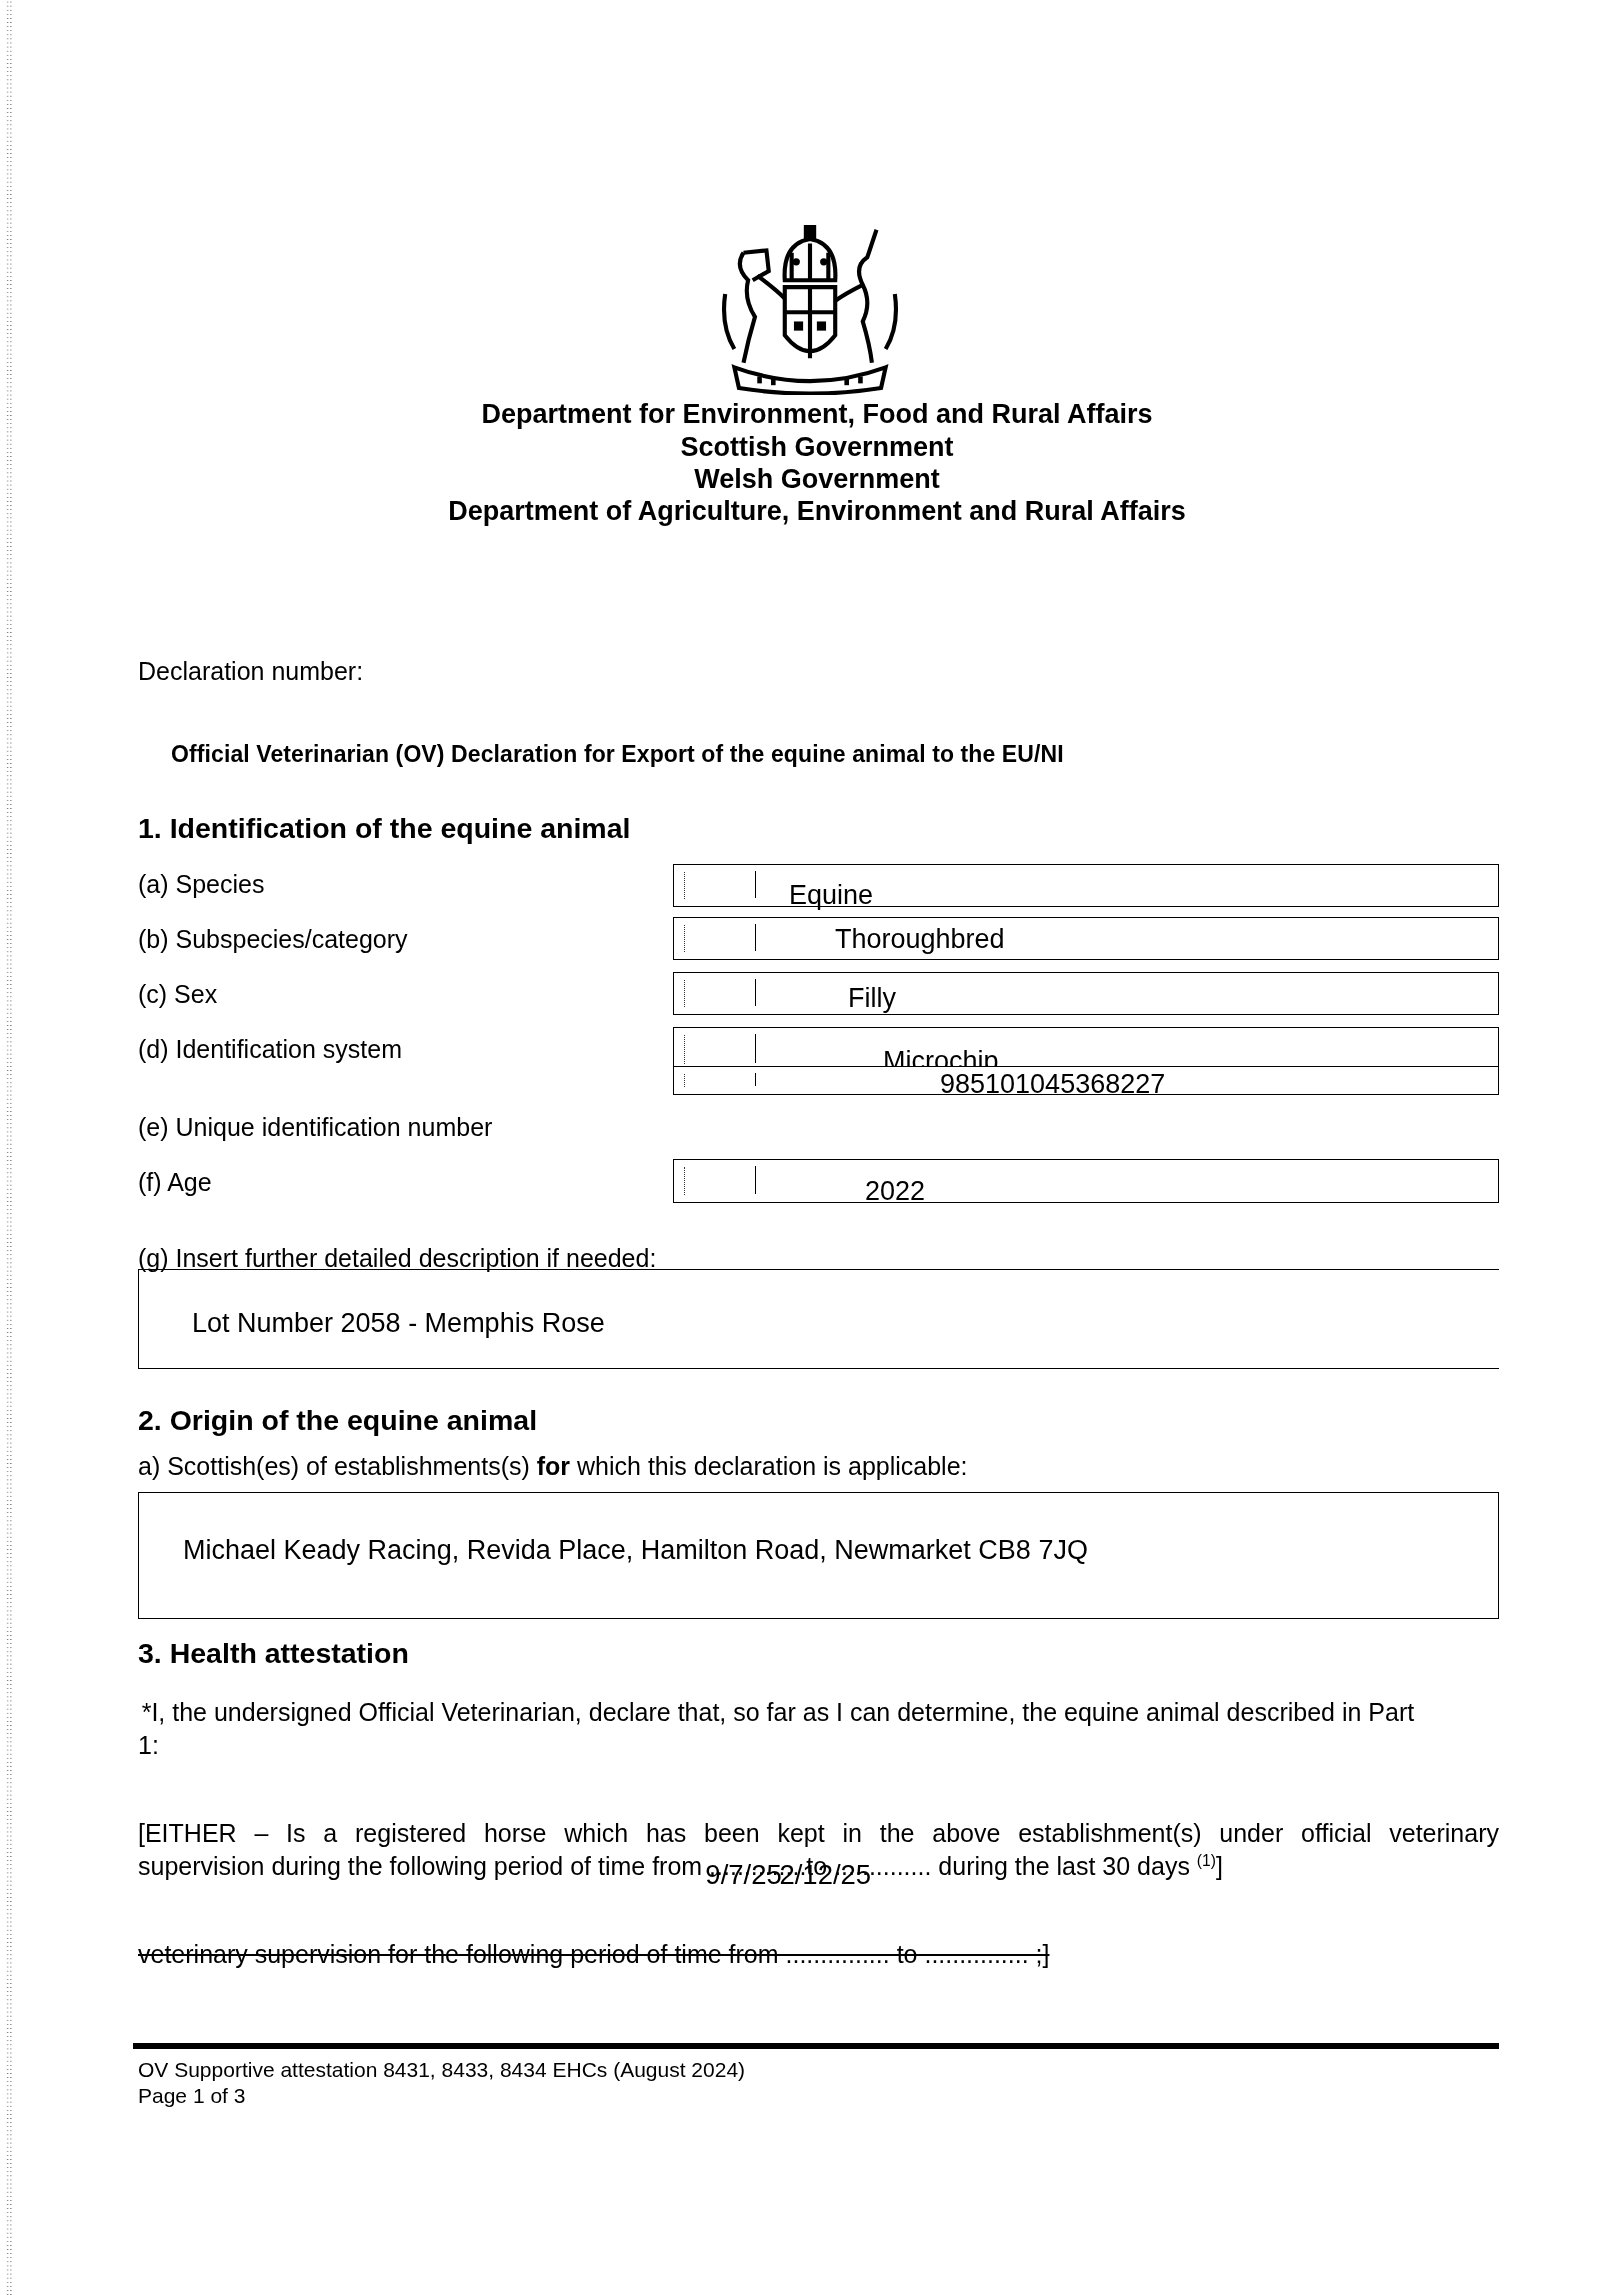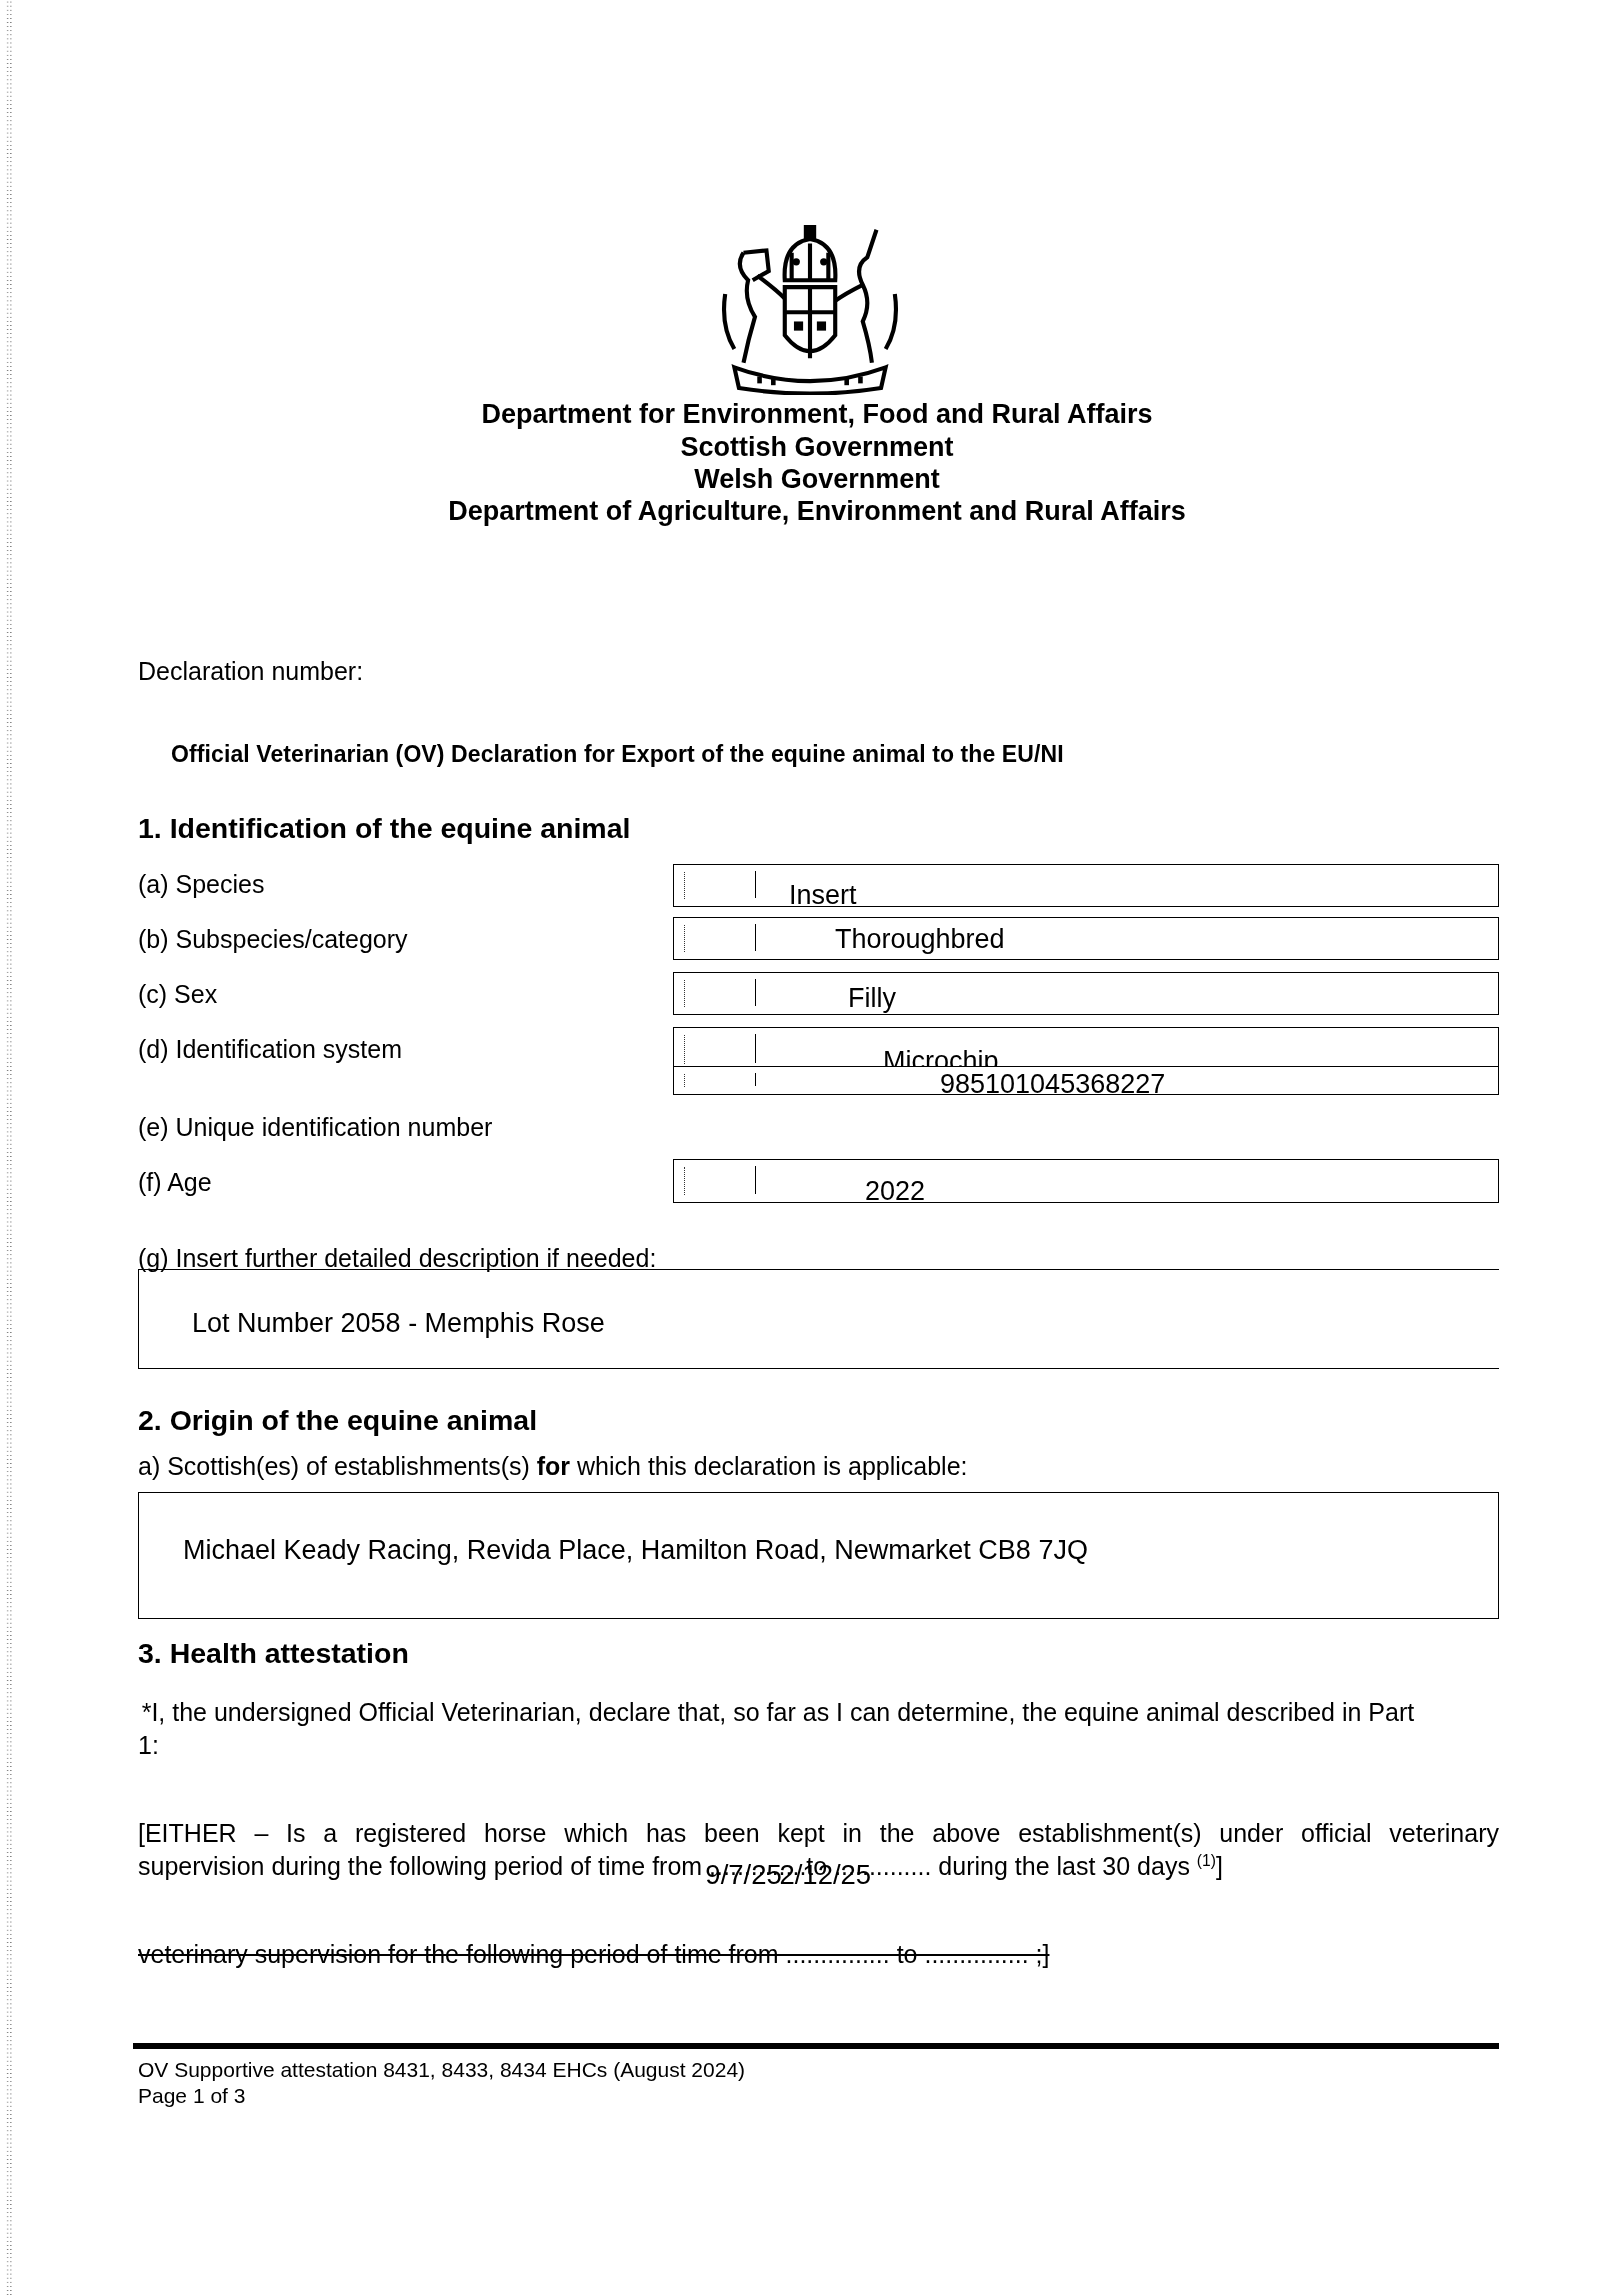--- a/index.html
+++ b/index.html
@@ -67,21 +67,21 @@
 <div class="abs decl-num">Declaration number:</div>
 
 <div class="abs title">Official Veterinarian (OV) Declaration for Export of the equine animal to the EU/NI</div>
 
 <div class="abs h2" style="top:812px">1. Identification of the equine animal</div>
 
 <div class="abs label" style="top:870px">(a) Species</div>
 <div class="abs field" style="top:864px;height:43px">
   <span class="dots"></span>
     <span class="tick"></span>
-  <span class="val" style="left:115px;top:17.4px">Insert</span>
+  <span class="val" style="left:115px;top:17.4px">Equine</span>
 </div>
 
 <div class="abs label" style="top:925px">(b) Subspecies/category</div>
 <div class="abs field" style="top:917px;height:43px">
   <span class="dots"></span>
     <span class="tick"></span>
   <span class="val" style="left:161px;top:8.3px">Thoroughbred</span>
 </div>
 
 <div class="abs label" style="top:980px">(c) Sex</div>

